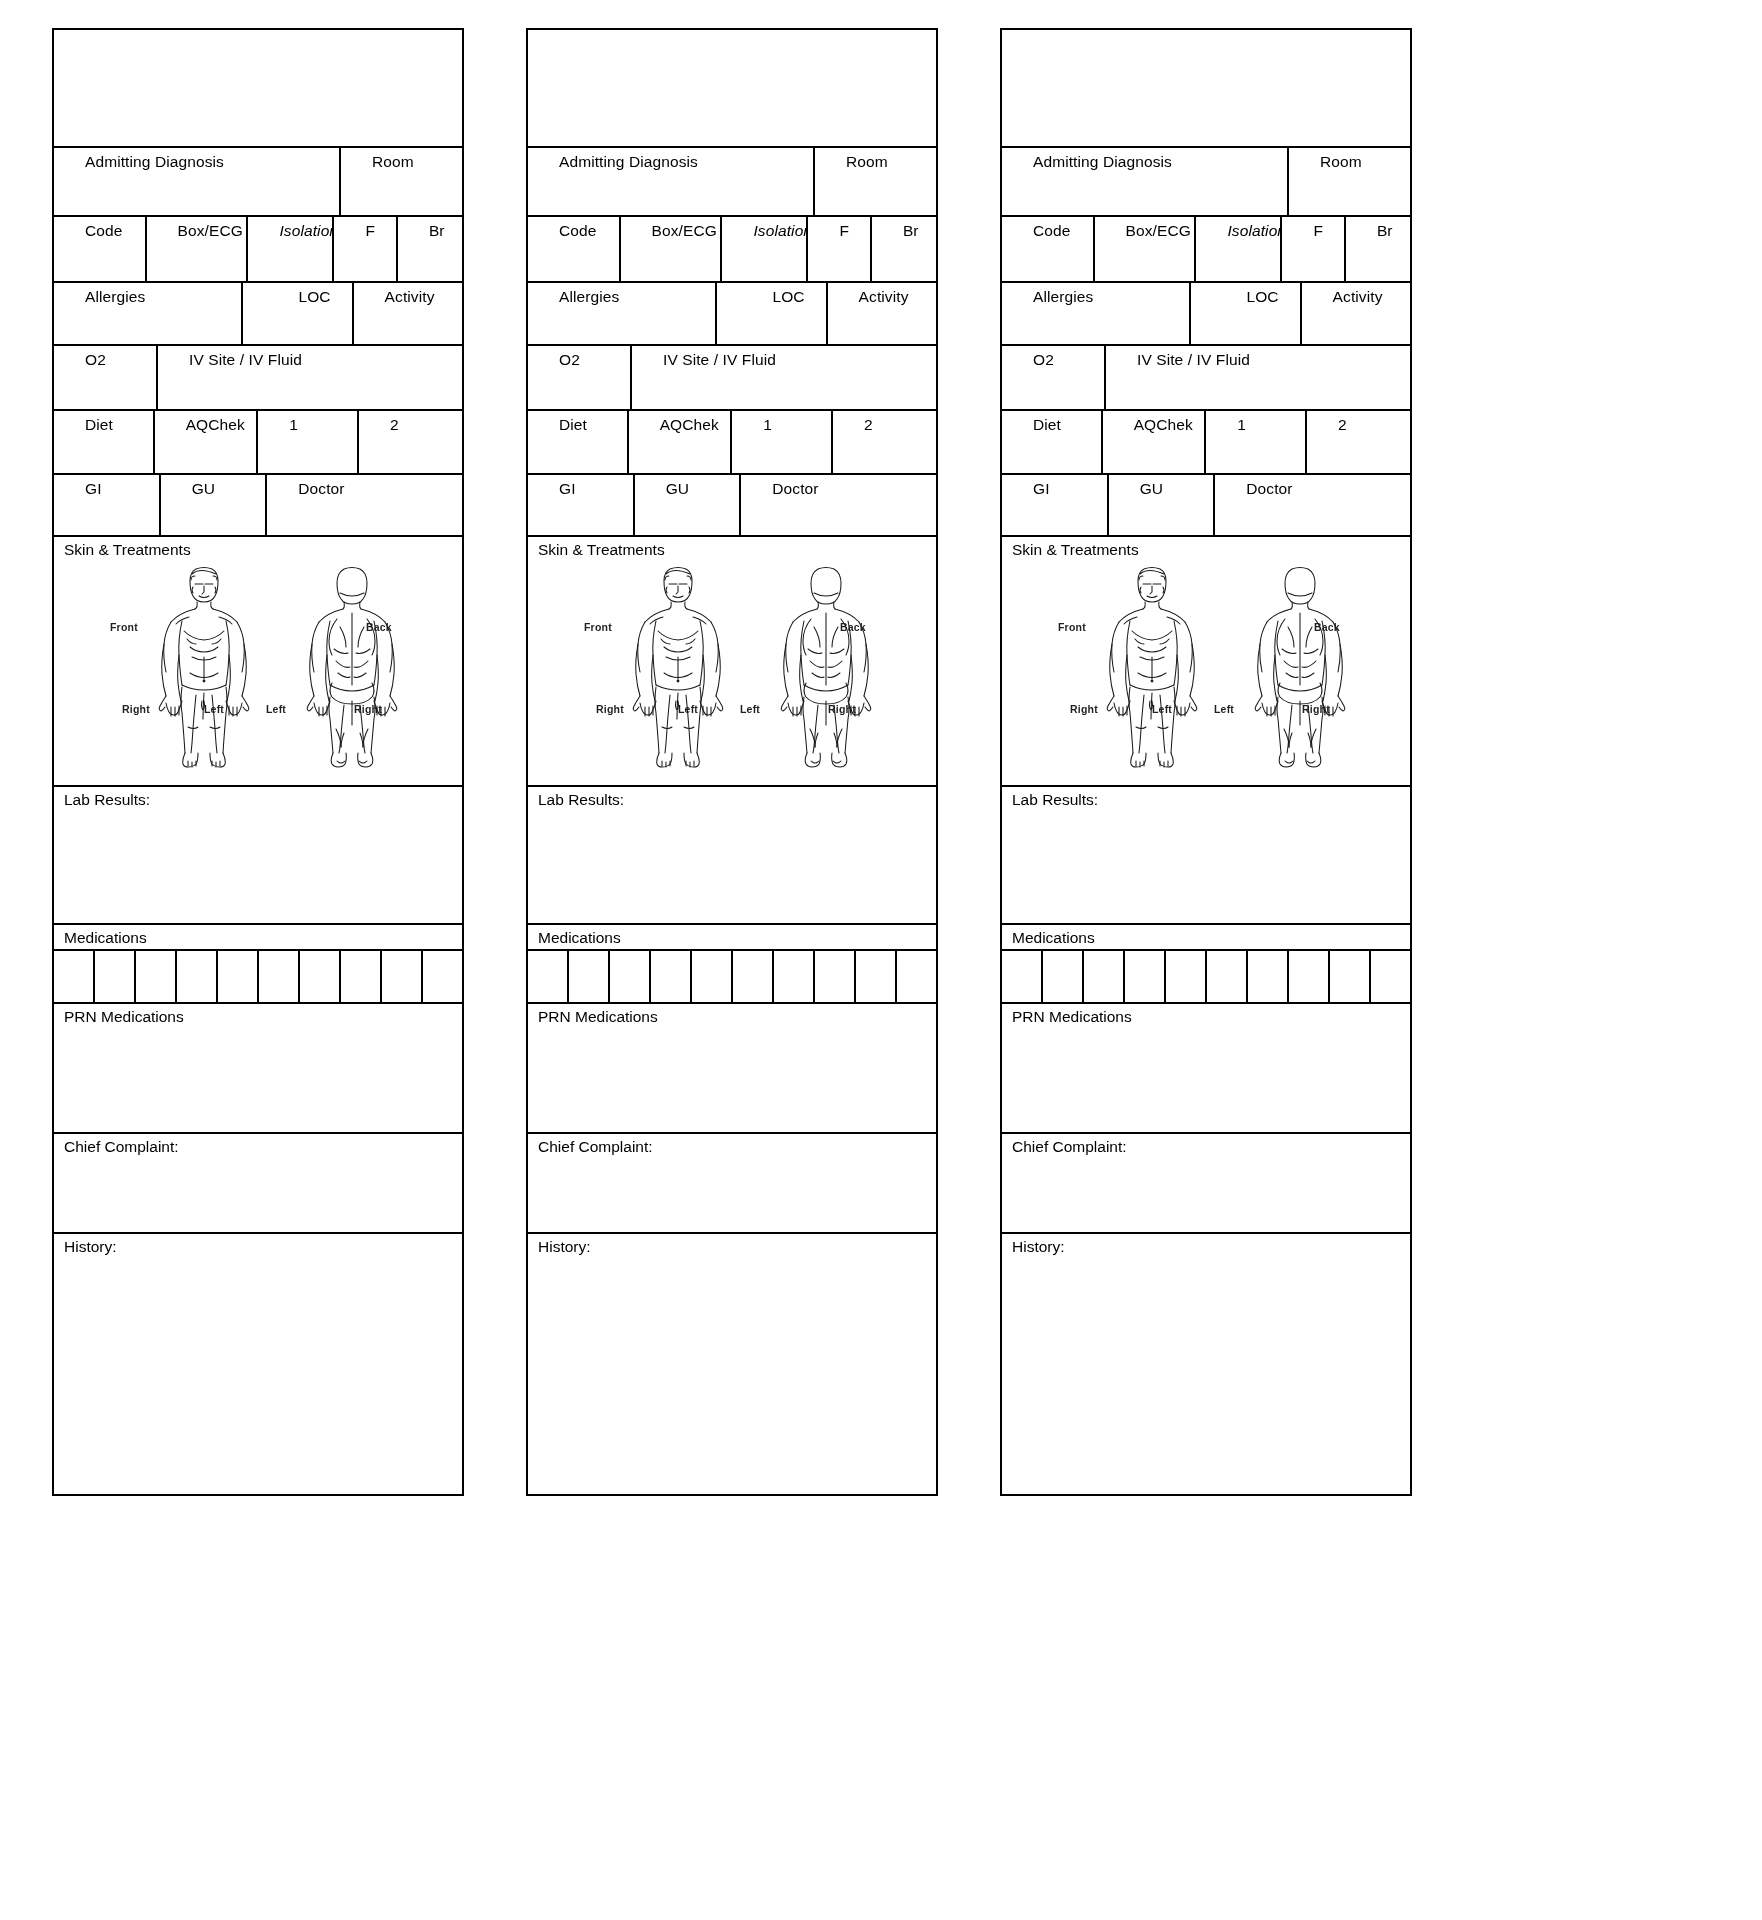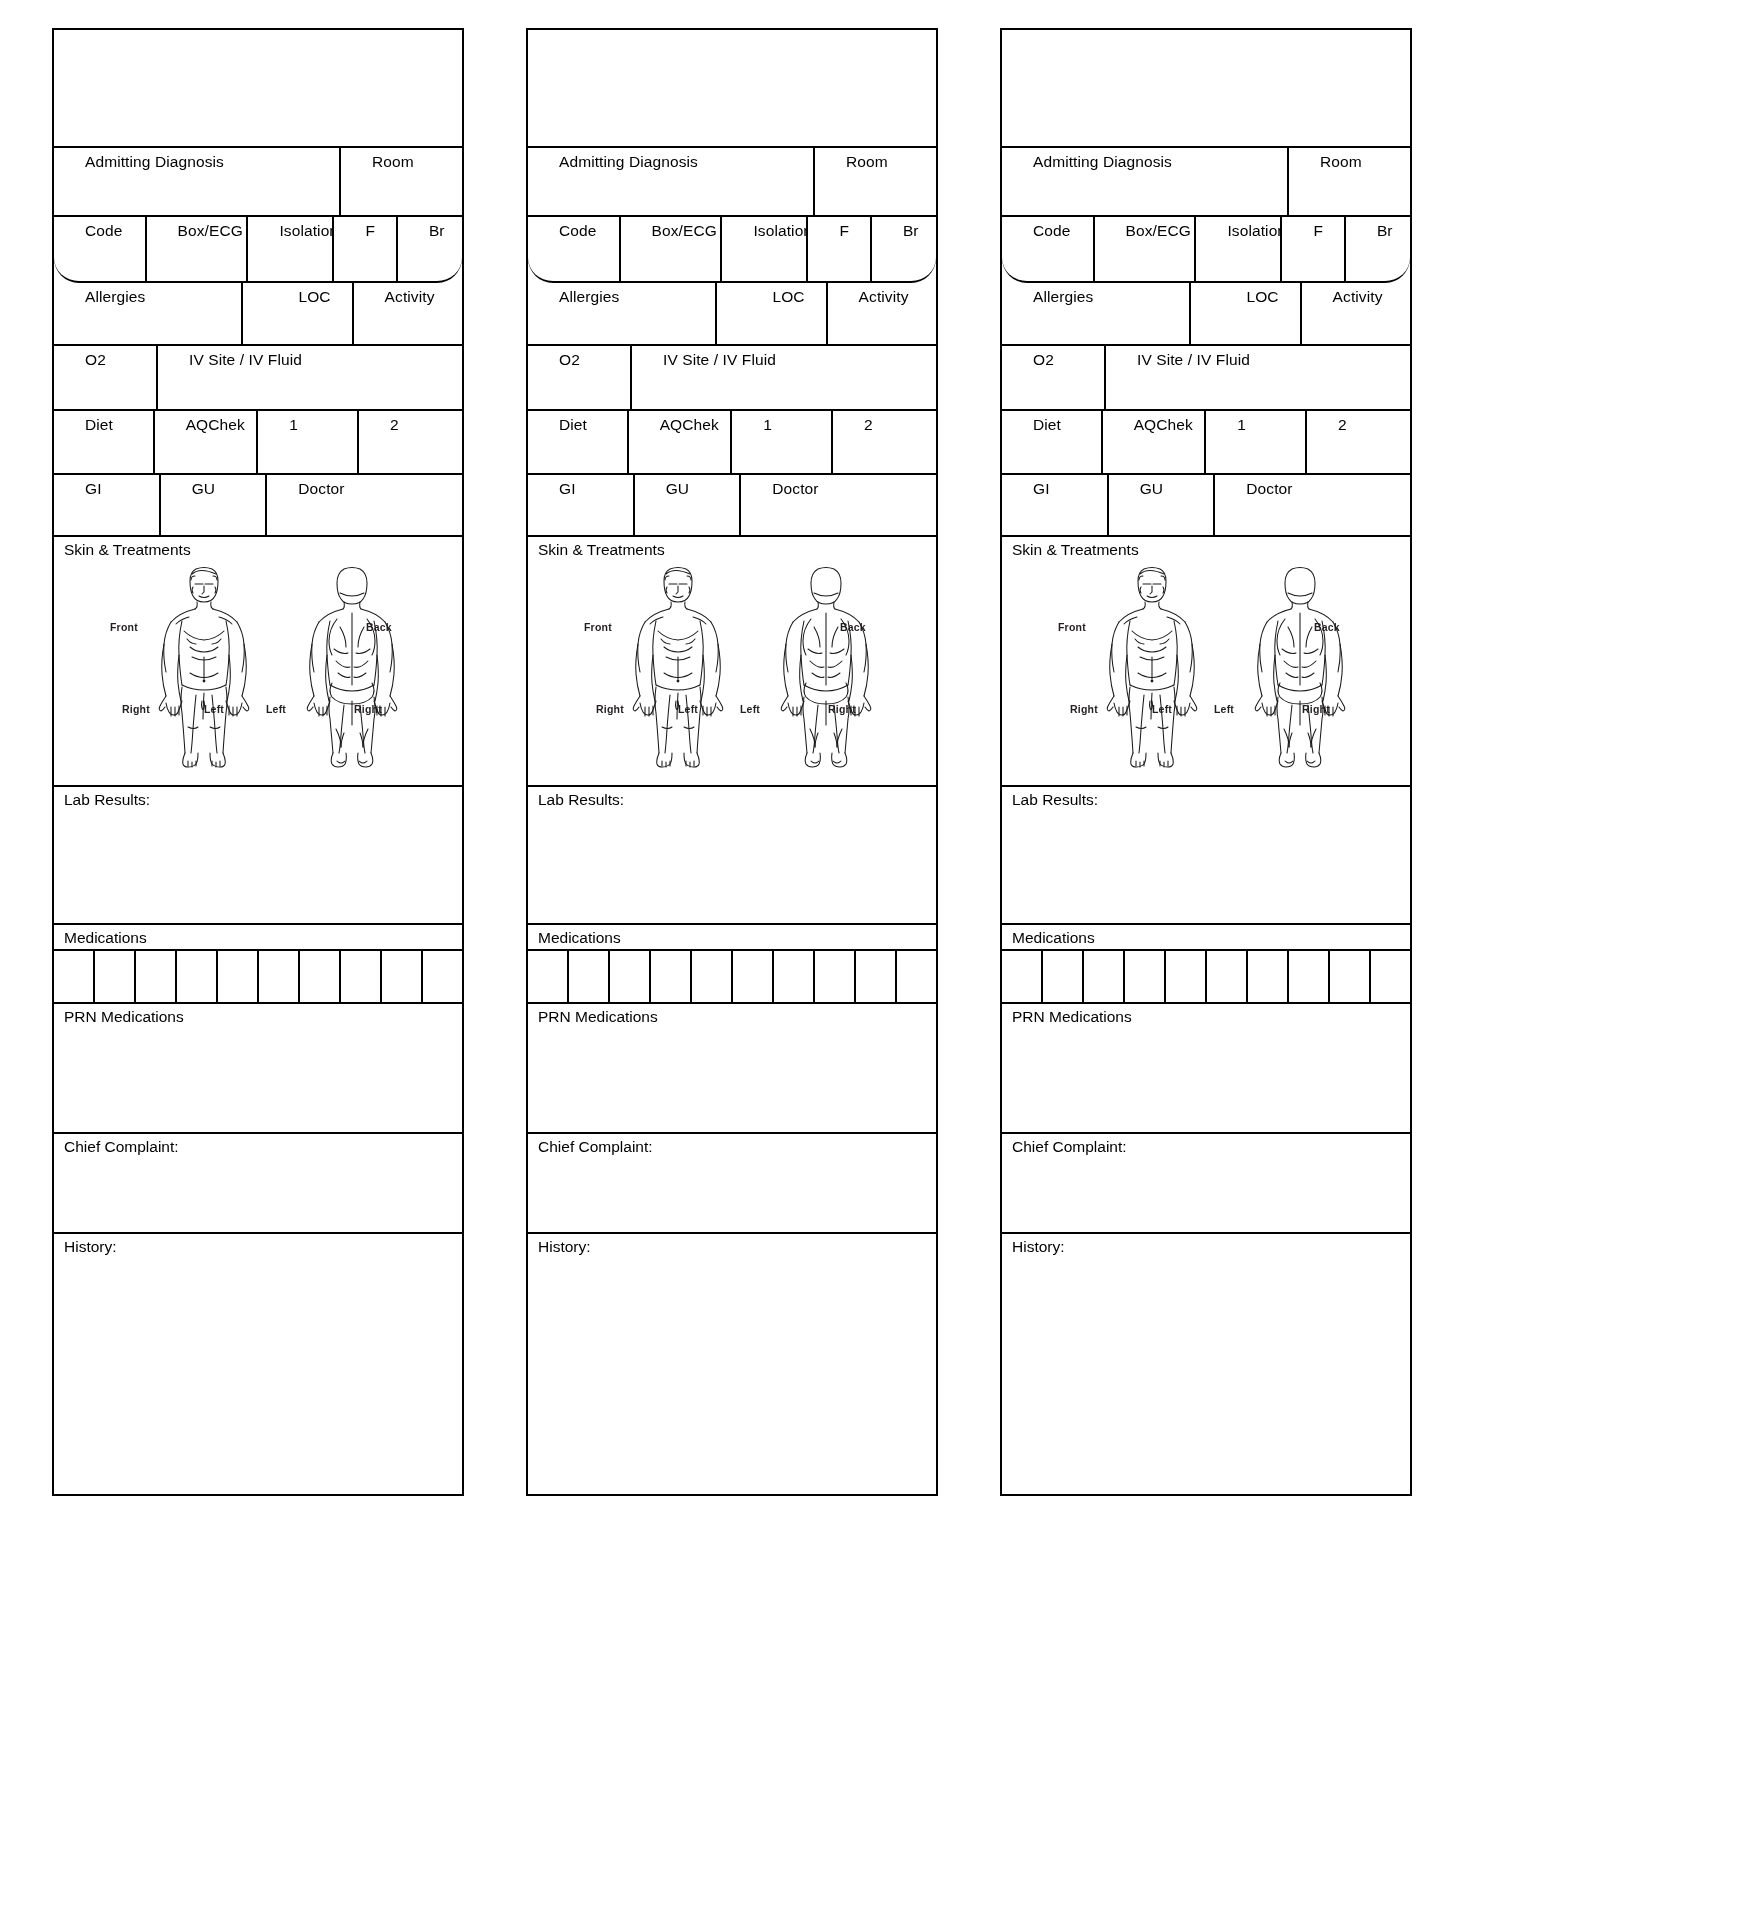--- a/index.html
+++ b/index.html
@@ -53,21 +53,21 @@
     white-space: nowrap;
     margin-left: 23px;
   }
   .cell:last-child { border-right: none; }
 
   
   .r-header      { height: 118px; }
   .r-header .cell{ border-right: none; }
 
   .r-diagnosis   { height: 69px; }
-  .r-code        { height: 66px; border-radius: 25px; }
+  .r-code        { height: 66px; }
   .r-allergies   { height: 63px; }
   .r-o2          { height: 65px; }
   .r-diet        { height: 64px; }
   .r-gi          { height: 62px; }
 
   .r-skin        { height: 250px; border-bottom: 2px solid #000; display: block; position: relative; }
   .r-lab         { height: 138px; display: block; }
   .r-medlabel    { height: 26px; display: block; }
   .r-medboxes    { height: 53px; display: flex; }
   .r-prn         { height: 130px; display: block; }
@@ -80,21 +80,21 @@
     line-height: 1.15;
     white-space: nowrap;
   }
 
   
   .w-diag   { width: 298px; }
   .w-room   { width: 110px; border-right: none; }
 
   .w-code   { width: 100px; }
   .w-box    { width: 114px; }
-  .w-iso    { width: 90px; }
+  .w-iso    { width: 90px; font-style: italic; }
   .w-f      { width: 56px; }
   .w-br     { width: 58px; border-right: none; }
 
   .w-allerg { width: 204px; }
   .w-loc    { width: 100px; padding-left: 32px; }
   .w-activ  { width: 104px; border-right: none; }
 
   .w-o2     { width: 88px; }
   .w-iv     { width: 308px; border-right: none; border-radius: 10px; }
 

